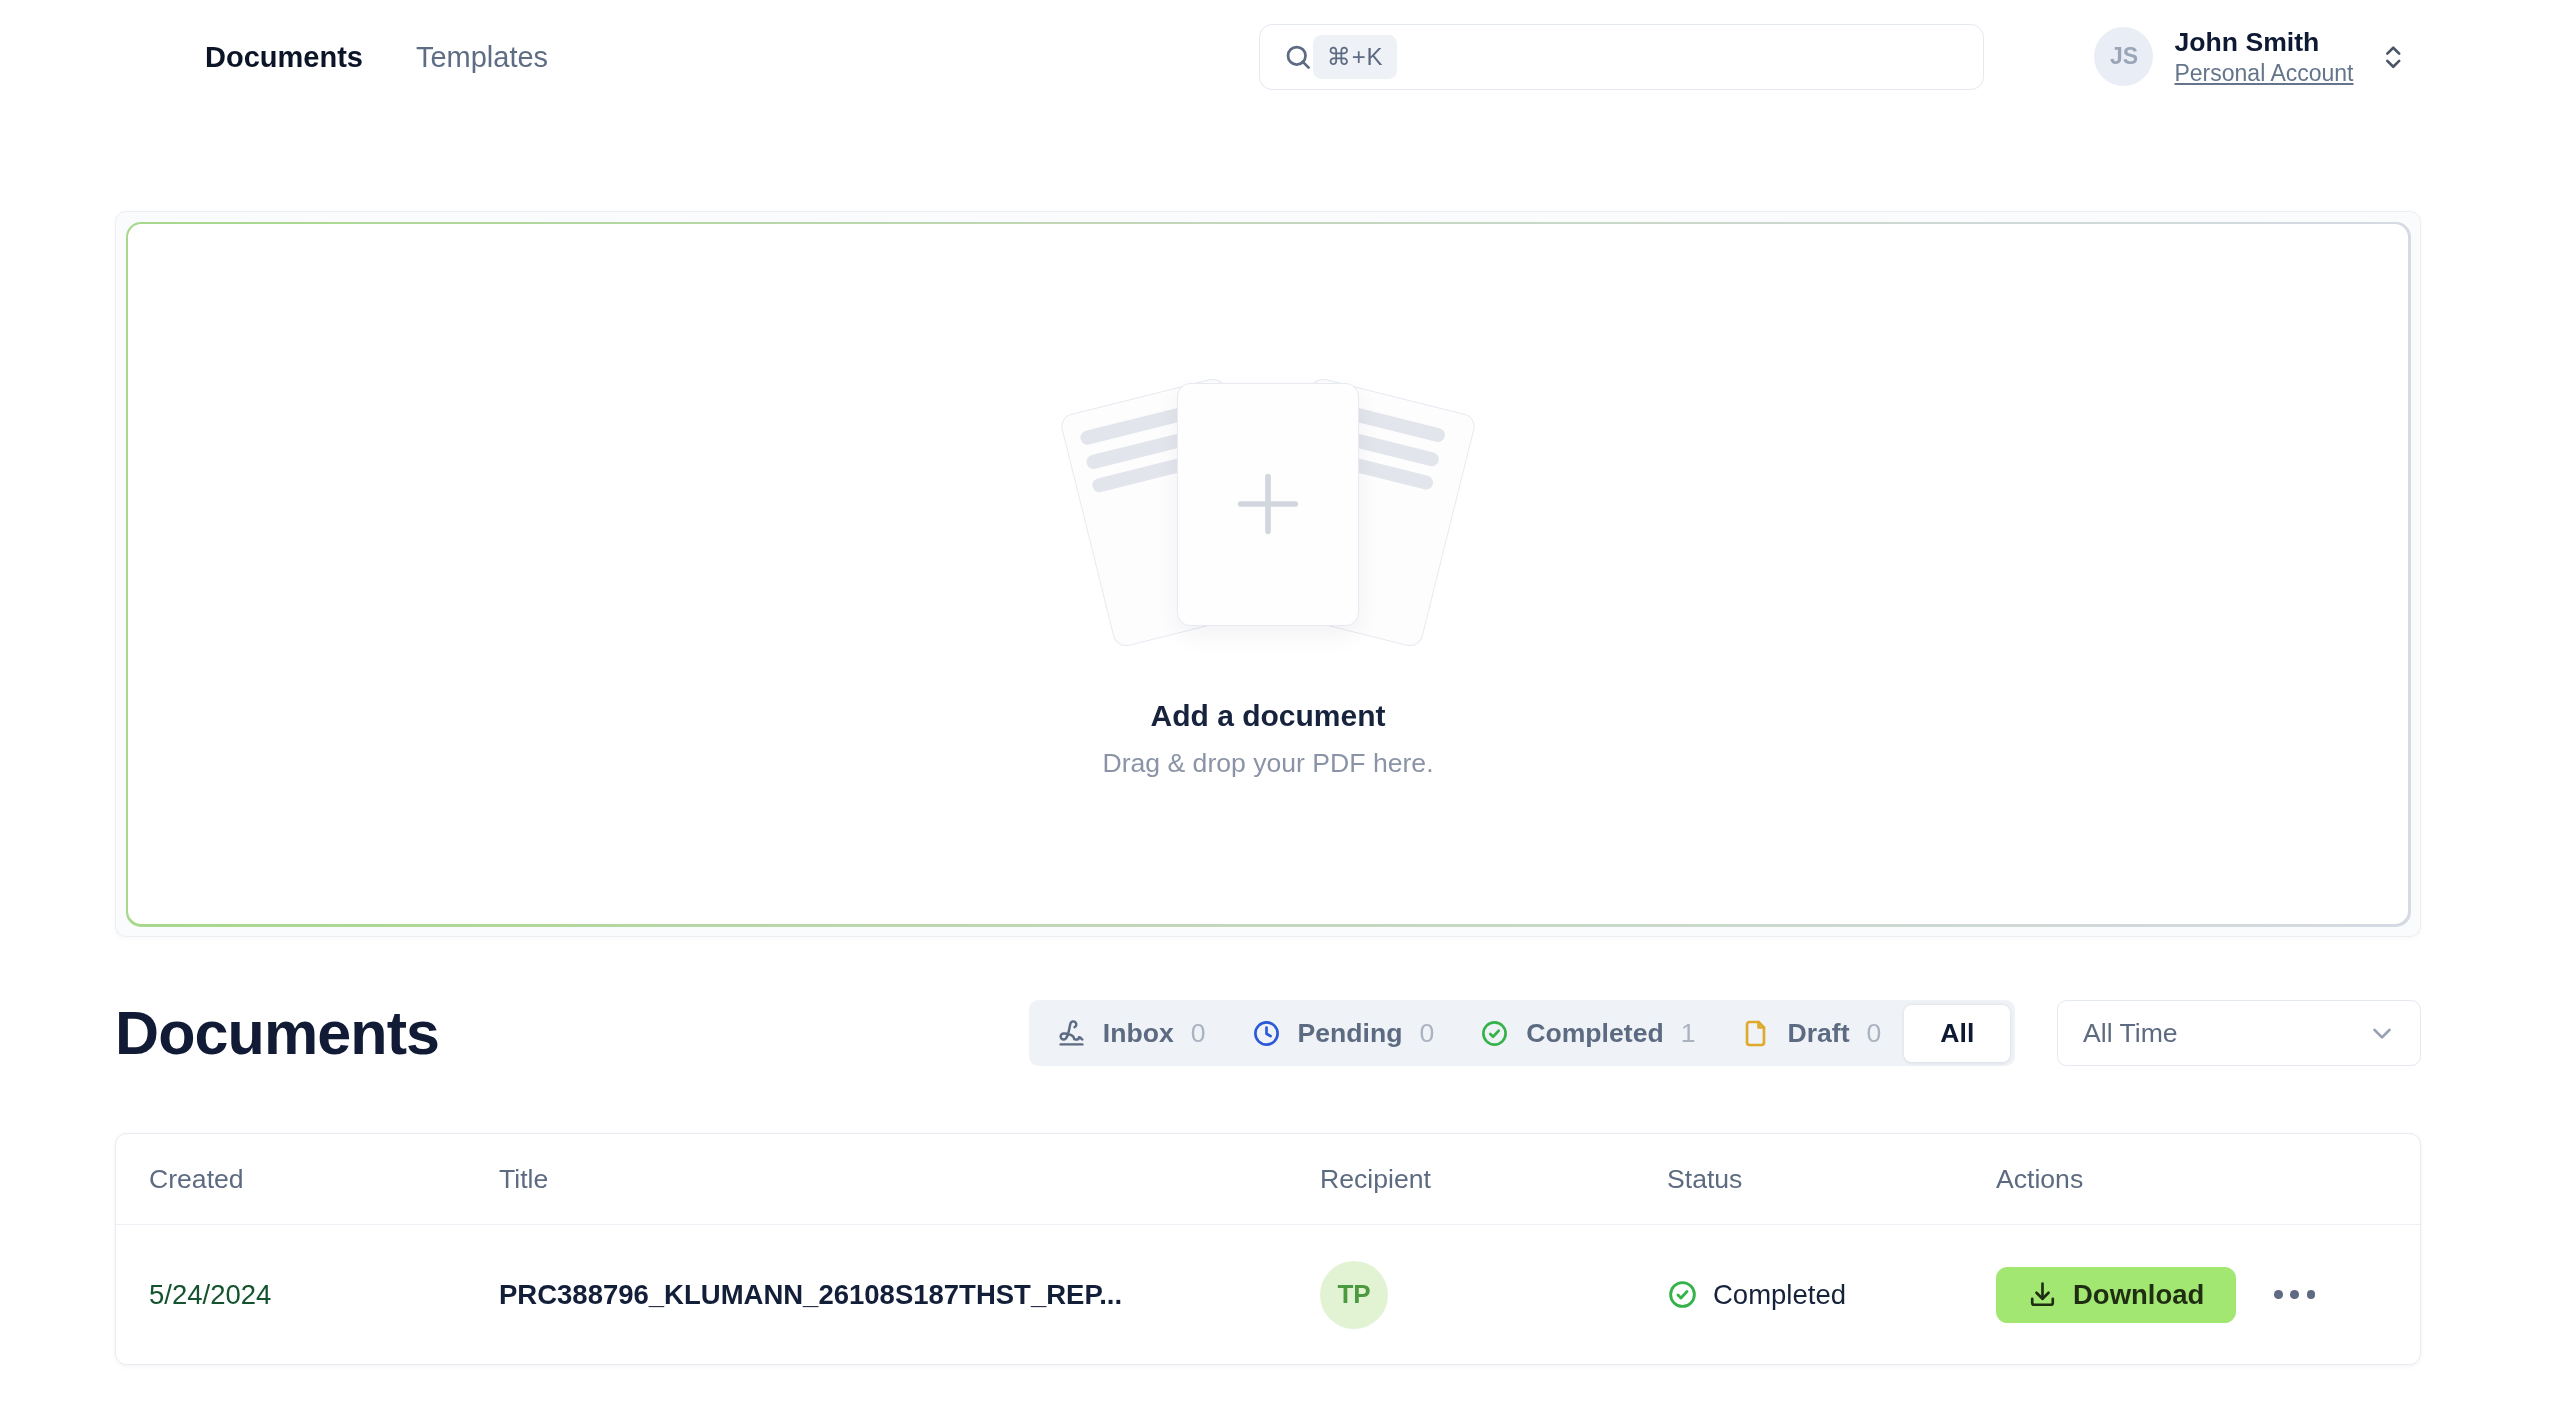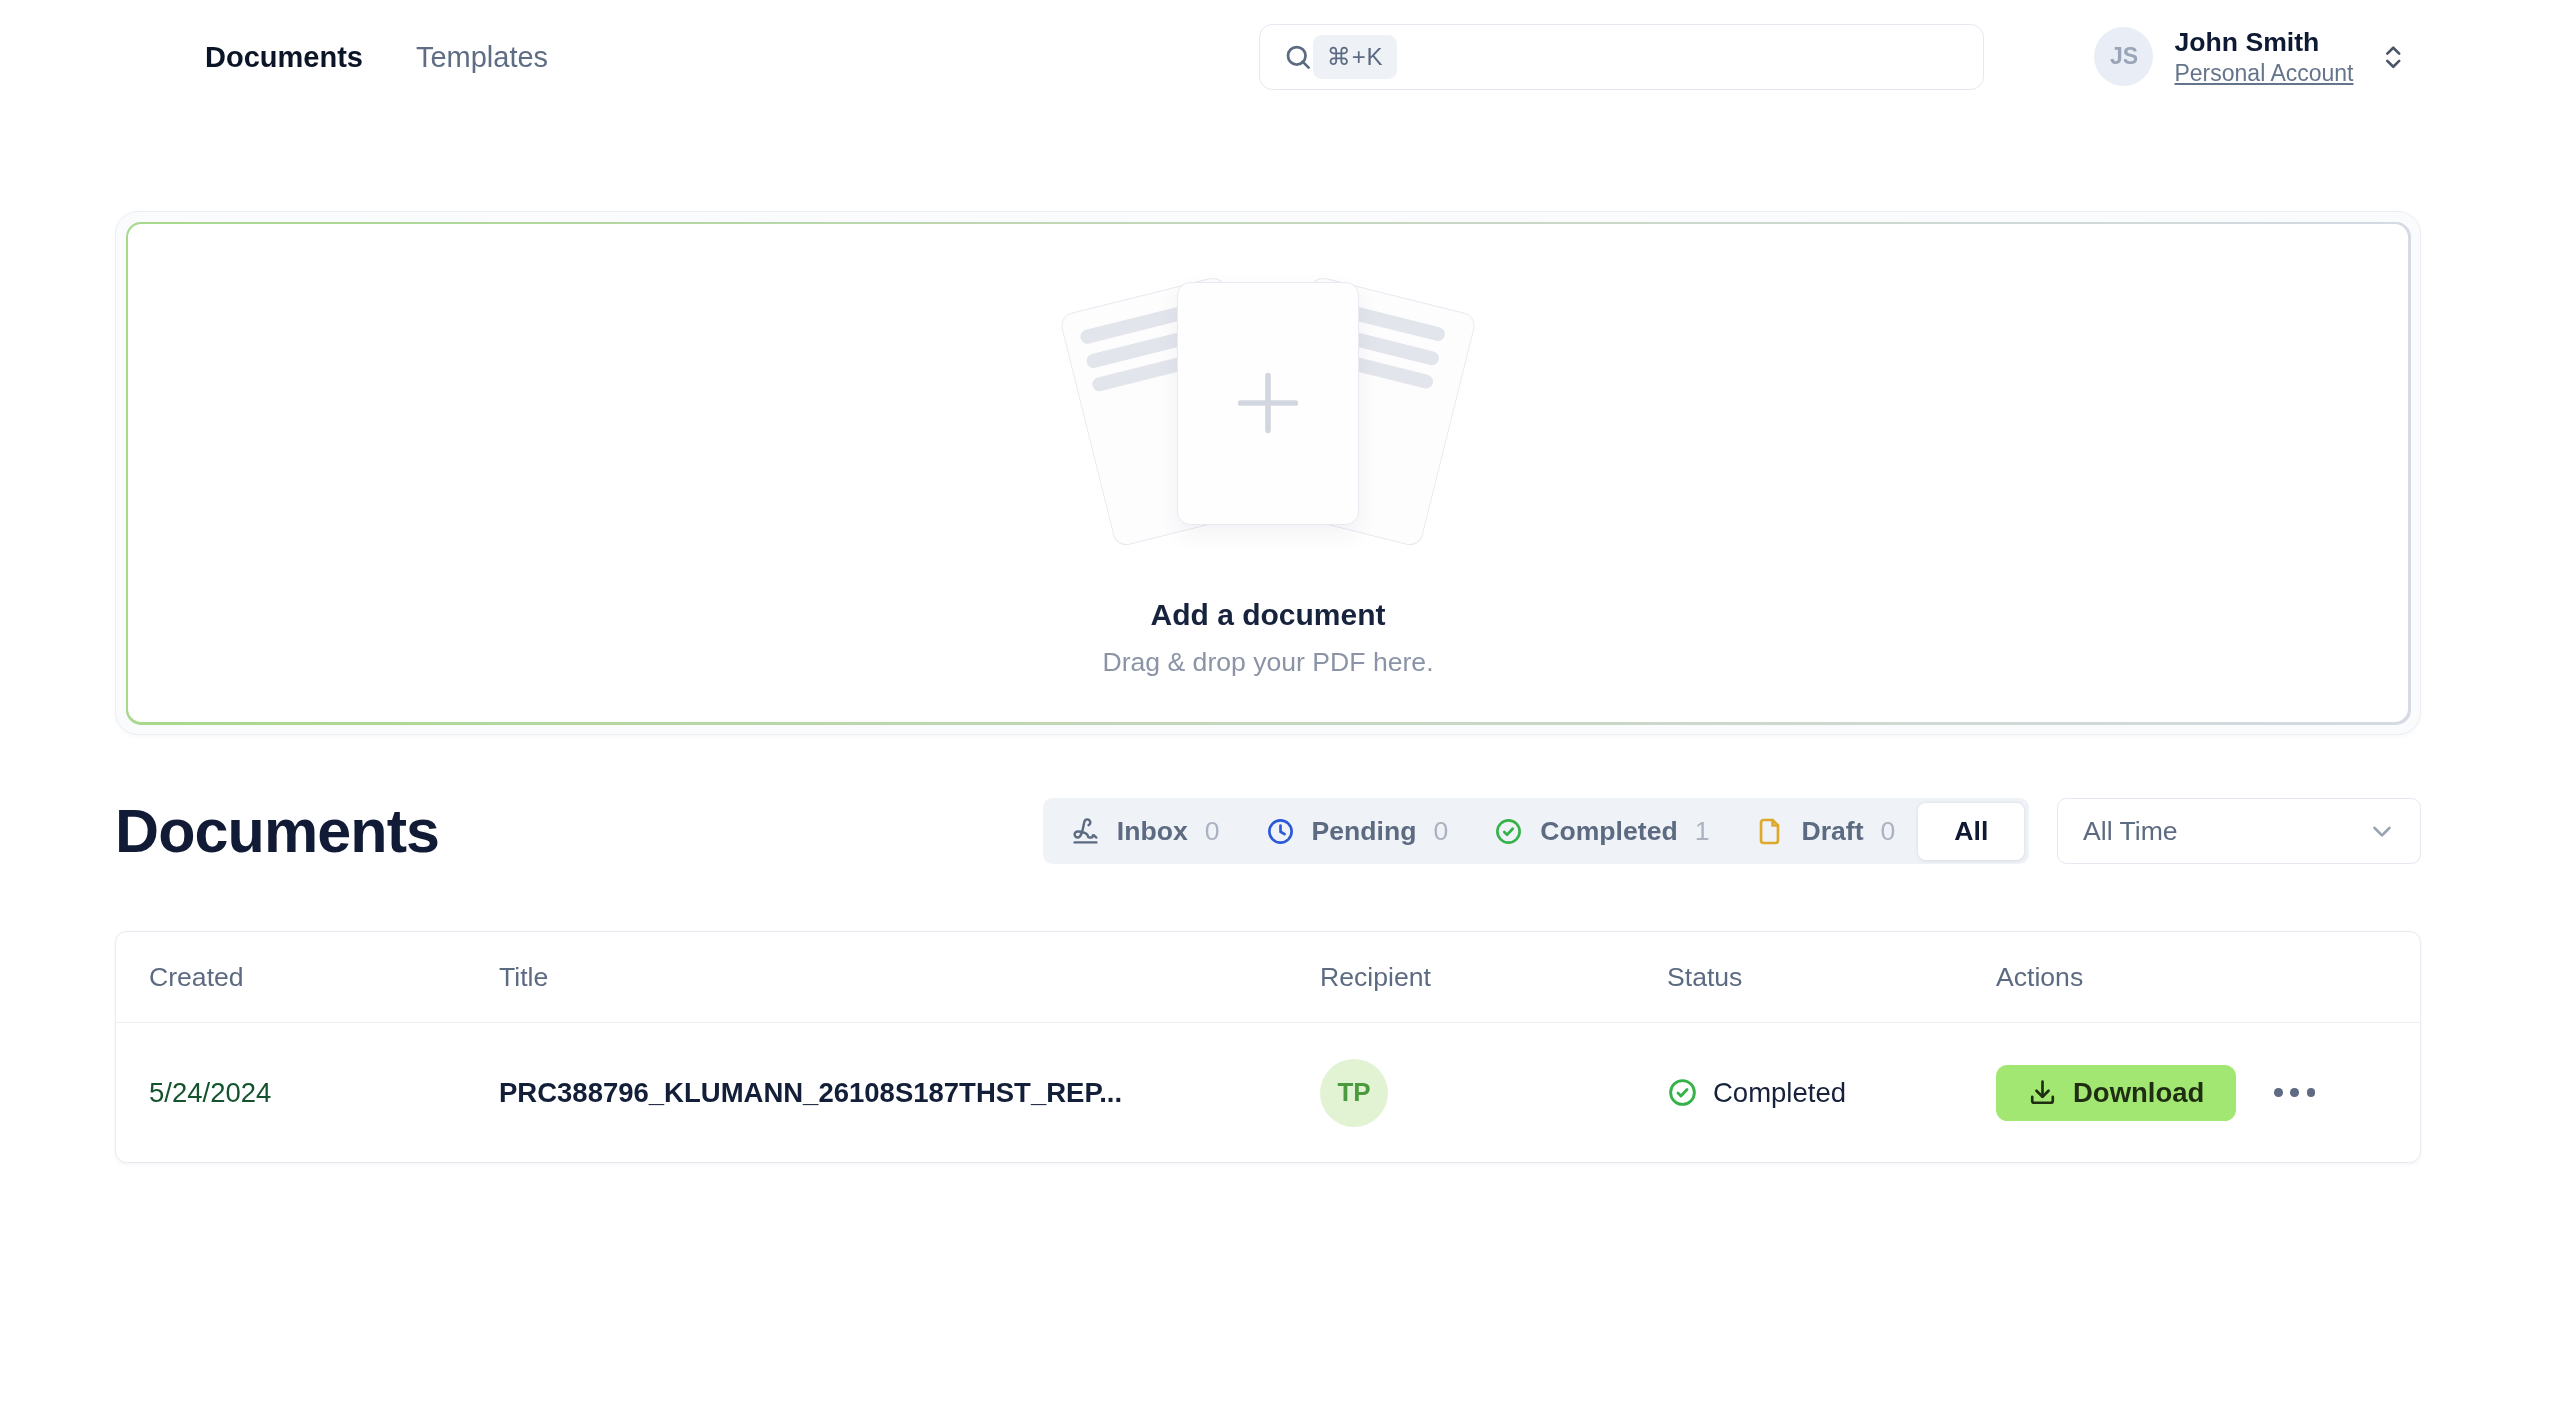--- a/index.html
+++ b/index.html
@@ -25,22 +25,22 @@
   .account { margin-left: 110px; display: flex; align-items: center; cursor: pointer; }
   .avatar { width: 59px; height: 59px; border-radius: 50%; background: #e9edf5;
     color: #9aa5b8; font-size: 23px; font-weight: 700; display: flex; align-items: center; justify-content: center; }
   .account-names { margin-left: 21px; line-height: 1.25; }
   .account-name { font-size: 26.6px; font-weight: 600; color: #0e1a33; }
   .account-type { font-size: 23px; color: #64748b; text-decoration: underline; }
   .account .chev { margin-left: 25px; }
 
   
   main { width: 2306px; margin-left: 115px; }
-  .dropzone-outer { margin-top: 97px; height: 524px; border: 1.9px solid #eceef4;
-    border-radius: 23px; background: #fafbfc; padding: 9.5px;
+  .dropzone-outer { margin-top: 97px; height: 726px; border: 1.9px solid #eceef4;
+    border-radius: 11px; background: #fafbfc; padding: 9.5px;
     box-shadow: 0 1.9px 5.7px rgba(15,26,51,0.03); }
   .dropzone-grad { height: 100%; border-radius: 15px; padding: 2.8px;
     background: linear-gradient(90deg, #a7d88c 0%, #c3d6b9 45%, #d5dae3 100%); cursor: pointer; }
   .dropzone { height: 100%; background: #ffffff; border-radius: 13.3px;
     display: flex; flex-direction: column; align-items: center; justify-content: center; }
 
   .stack { position: relative; width: 408px; height: 285px; margin-bottom: 44px; }
   .doc-card { position: absolute; background: #fdfdfe; border: 1.9px solid #e8eaf1; border-radius: 13.3px; }
   .doc-side { width: 169px; height: 239px; top: 23px; padding: 19px 15px; }
   .doc-side .bar { height: 14.2px; border-radius: 7.6px; background: #e3e5ec; margin-bottom: 10.4px; }
@@ -59,21 +59,21 @@
   .page-title { font-size: 61px; font-weight: 700; color: #111b35; letter-spacing: -0.9px; }
 
   .filters { margin-left: auto; display: flex; align-items: center; background: #eff2f6;
     border-radius: 9.5px; padding: 4.7px; height: 66px; }
   .tab { display: flex; align-items: center; gap: 17px; padding: 0 23px; height: 57px;
     font-size: 26.6px; font-weight: 600; color: #5d6b82; cursor: pointer; border-radius: 7.6px; }
   .tab .count { color: #abb3c1; font-weight: 500; }
   .tab-all { background: #ffffff; color: #0e1a33; font-weight: 700; padding: 0 36px;
     box-shadow: 0 0.9px 3.8px rgba(15,26,51,0.10); justify-content: center; }
 
-  .period { margin-left: 28px; width: 364px; height: 66px; border: 1.9px solid #e4e8ef;
+  .period { margin-left: 42px; width: 364px; height: 66px; border: 1.9px solid #e4e8ef;
     border-radius: 9.5px; background: #fff; display: flex; align-items: center;
     padding: 0 23px 0 25px; font-size: 26.6px; color: #5d6b82; cursor: pointer; }
   .period .chev { margin-left: auto; }
 
   
   .table-card { margin-top: 65px; border: 1.9px solid #e7eaf0; border-radius: 11.4px; background: #fff;
     box-shadow: 0 1.9px 4.7px rgba(15,26,51,0.04); }
   .trow { display: grid; grid-template-columns: 350px 821px 347px 329px 1fr;
     align-items: center; padding: 0 33px; }
   .thead { height: 91px; border-bottom: 1.9px solid #edeff4; }

